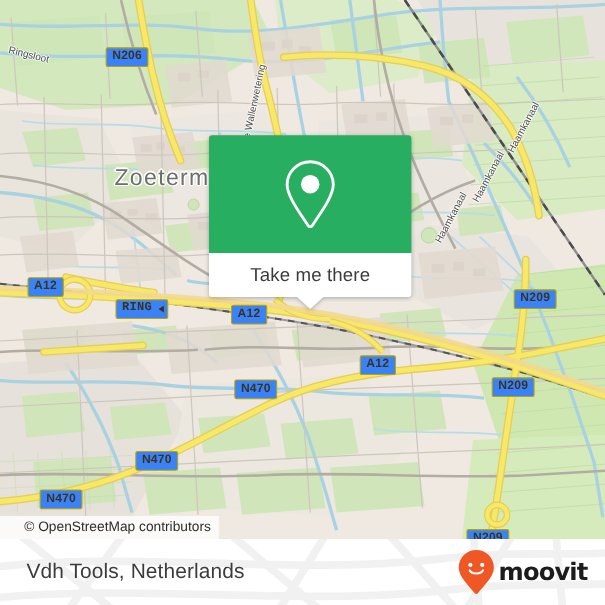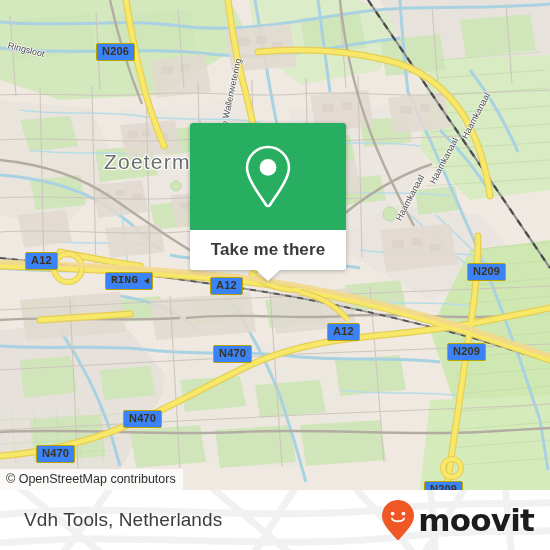--- a/index.html
+++ b/index.html
@@ -97,34 +97,33 @@
   
   .attribution {
     position: absolute;
     left: 0;
     bottom: 0;
     background: rgba(255,255,255,0.75);
     color: #2e2e2e;
     font-family: "Liberation Sans", sans-serif;
     font-size: 12.5px;
     line-height: 14px;
-    padding: 3px 7px 4px 6px;
+    padding: 3px 7px 4px 22px;
     white-space: nowrap;
     margin-top: 20px;
   }
 
   
   .callout {
     position: absolute;
     left: 190px;
     top: 123px;
-    width: 156px;
+    width: 184px;
     z-index: 40;
     filter: drop-shadow(0 1px 2px rgba(0,0,0,0.28));
-    font-weight: bold;
   }
   .callout-top {
     background: #27ae60;
     height: 107px;
     border-radius: 3px 3px 0 0;
     display: flex;
     align-items: center;
     justify-content: center;
   }
   .callout-bottom {
@@ -184,21 +183,21 @@
     right: 16px;
     top: 50%;
     transform: translateY(-50%);
     display: flex;
     align-items: center;
     gap: 3px;
   }
   .brand-name {
     color: #1c1c1c;
     font-family: "DejaVu Sans", sans-serif;
-    font-size: 31px;
+    font-size: 22px;
     font-weight: bold;
     letter-spacing: -0.8px;
     line-height: 31px;
   }
 </style>
 </head>
 <body>
 
 <div id="screenshot">
 

